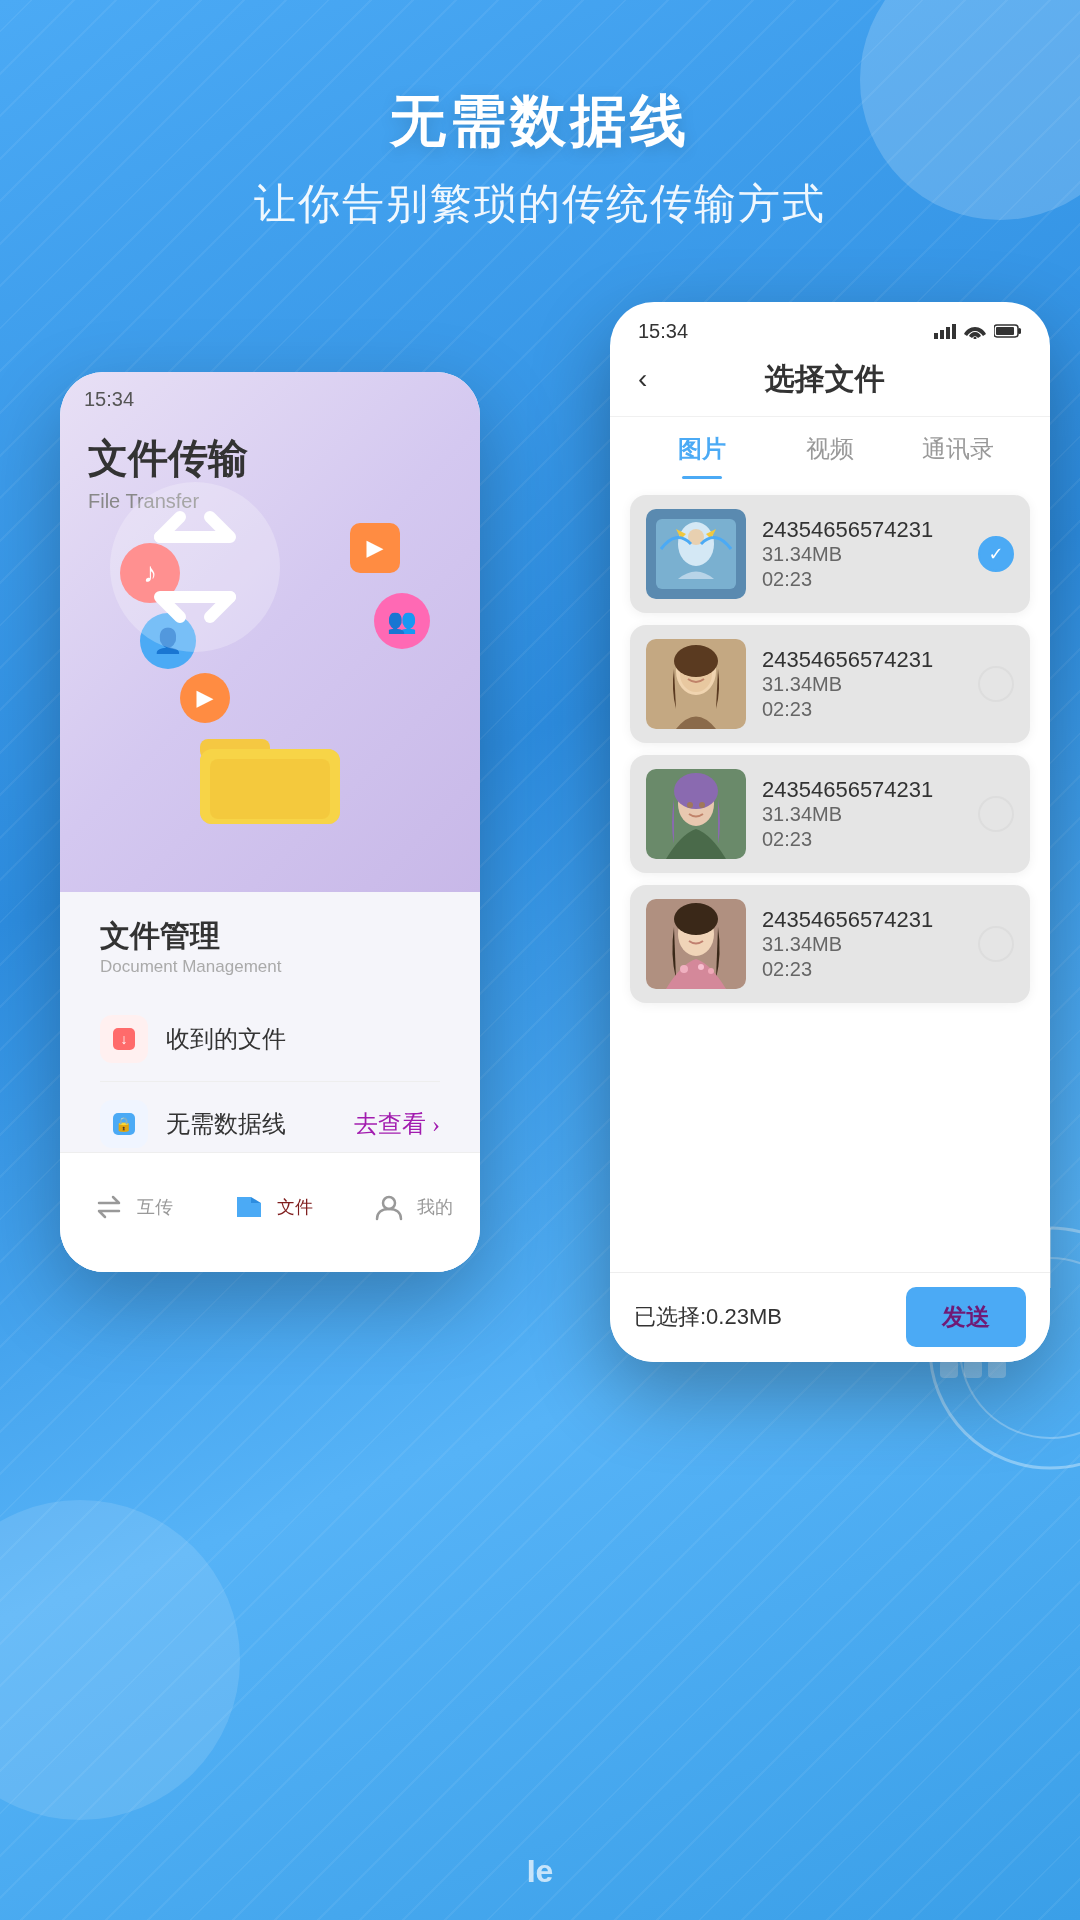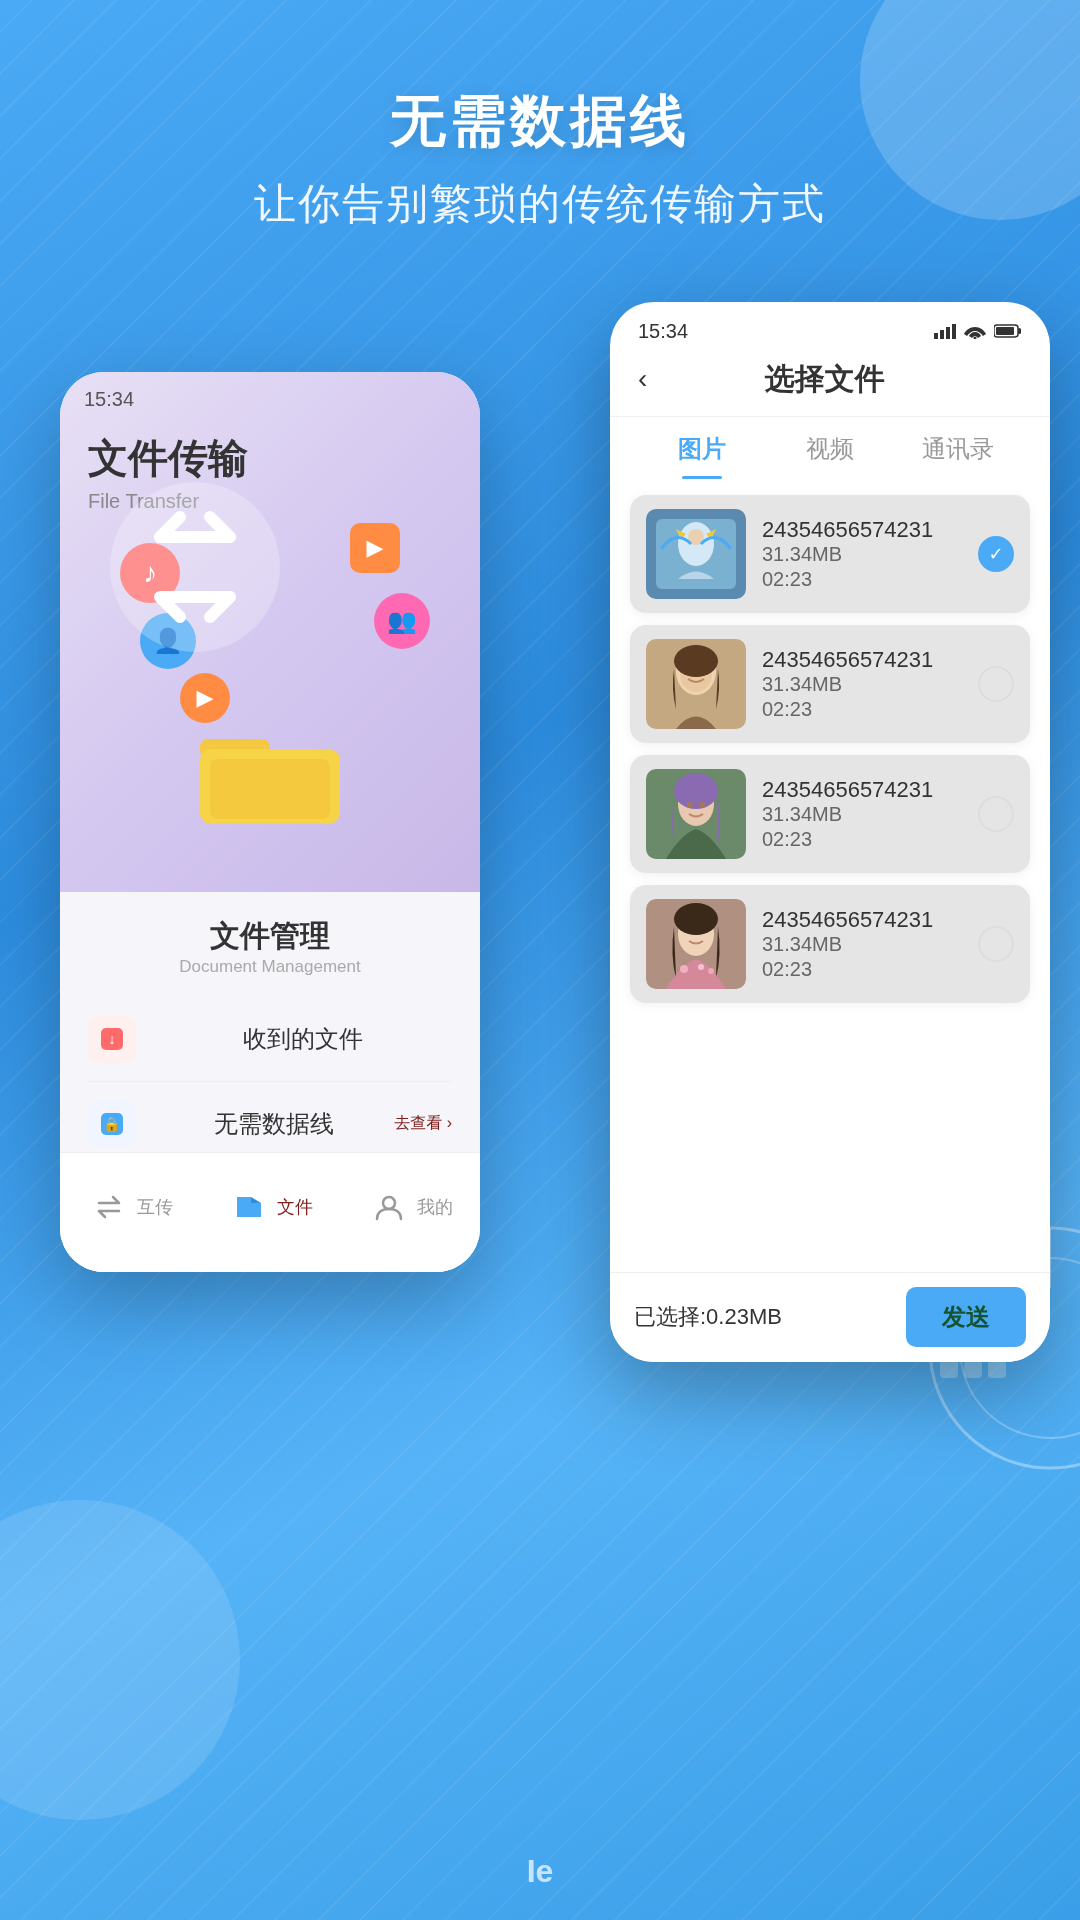--- a/index.html
+++ b/index.html
@@ -155,23 +155,22 @@
       display: flex;
       align-items: center;
       justify-content: center;
       font-size: 28px;
     }
 
     
     .left-screen-bottom {
       width: 100%;
       background: #f5f5fa;
-      padding: 24px 28px;
+      padding: 24px 40px;
       flex: 1;
-      text-align: center;
     }
 
     .file-mgmt-title-cn {
       font-size: 30px;
       font-weight: 700;
       color: #333;
     }
     .file-mgmt-title-en {
       font-size: 17px;
       color: #aaa;
@@ -199,22 +198,23 @@
       font-size: 22px;
       margin-right: 18px;
       flex-shrink: 0;
     }
     .fmi-label {
       font-size: 24px;
       color: #333;
       flex: 1;
     }
     .fmi-arrow {
-      font-size: 16px;
-      color: #7f1d1d;
+      font-size: 24px;
+      color: #a21caf;
+      font-family: Liberation Serif, serif;
     }
 
     
     .left-bottom-nav {
       position: absolute;
       bottom: 0;
       left: 0;
       right: 0;
       height: 120px;
       background: #fff;
@@ -399,21 +399,21 @@
       align-items: center;
       padding: 0 24px;
       justify-content: space-between;
     }
     .selected-size {
       font-size: 22px;
       color: #333;
     }
     .send-btn {
       background: #4baaf5;
-      color: #14532d;
+      color: #701a75;
       border: none;
       border-radius: 10px;
       padding: 14px 36px;
       font-size: 24px;
       font-weight: 600;
     }
 
     
     .deco-shield {
       position: absolute;

